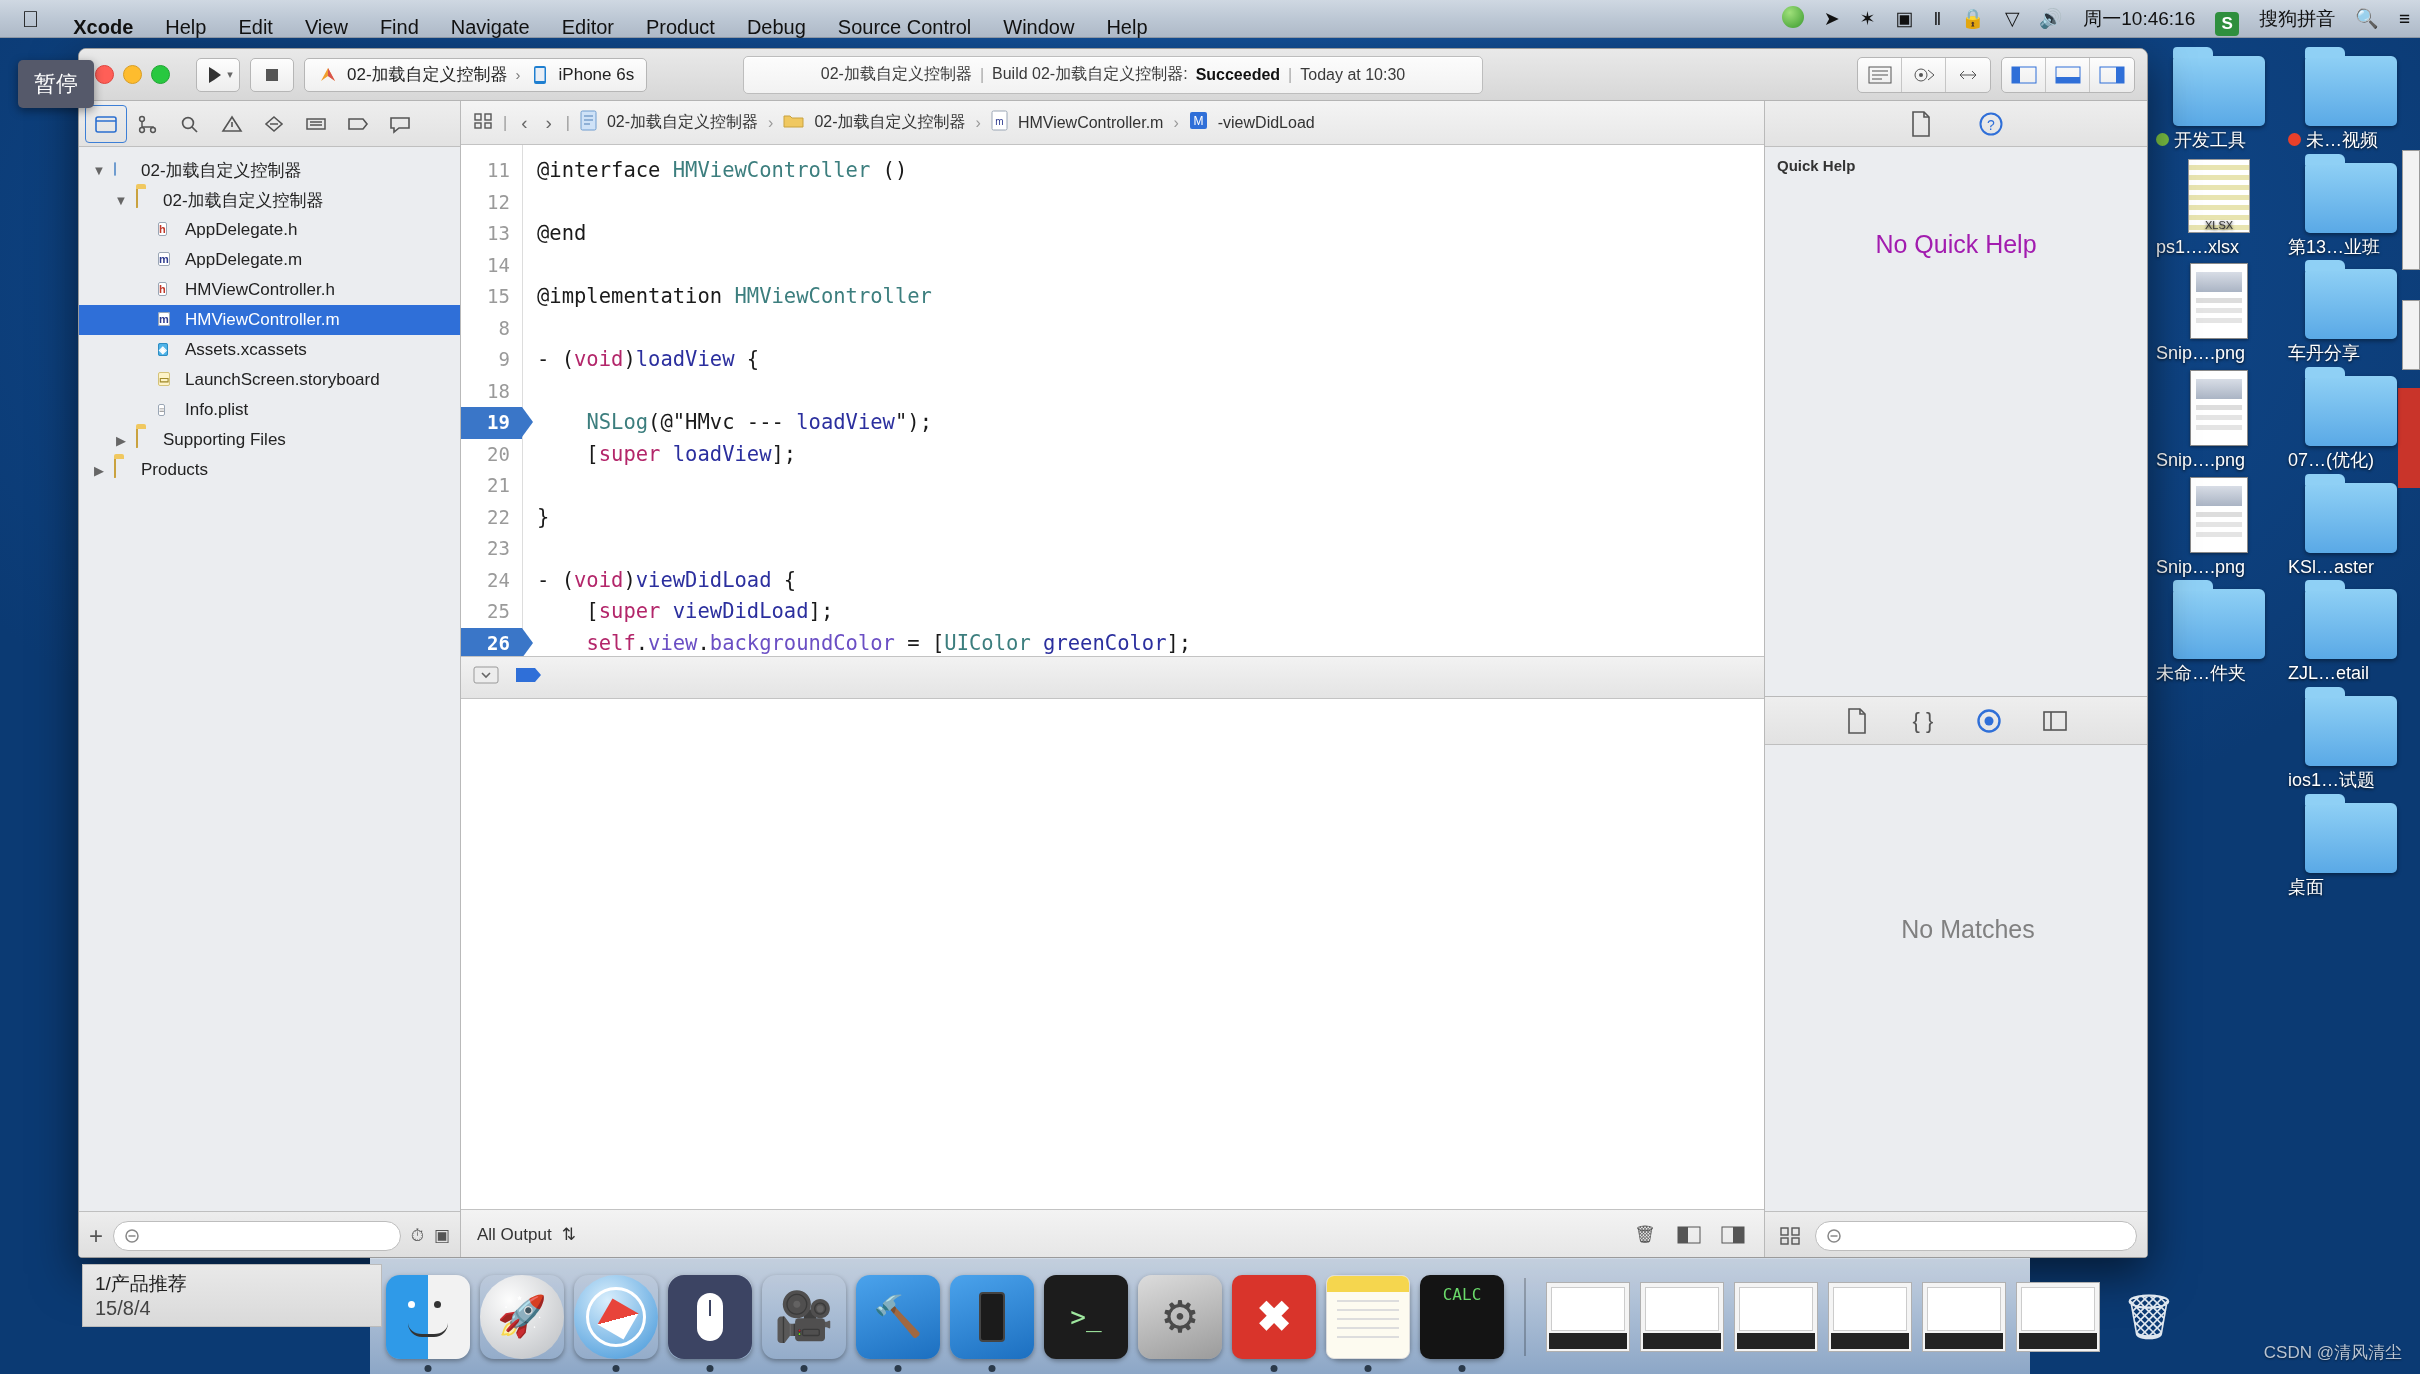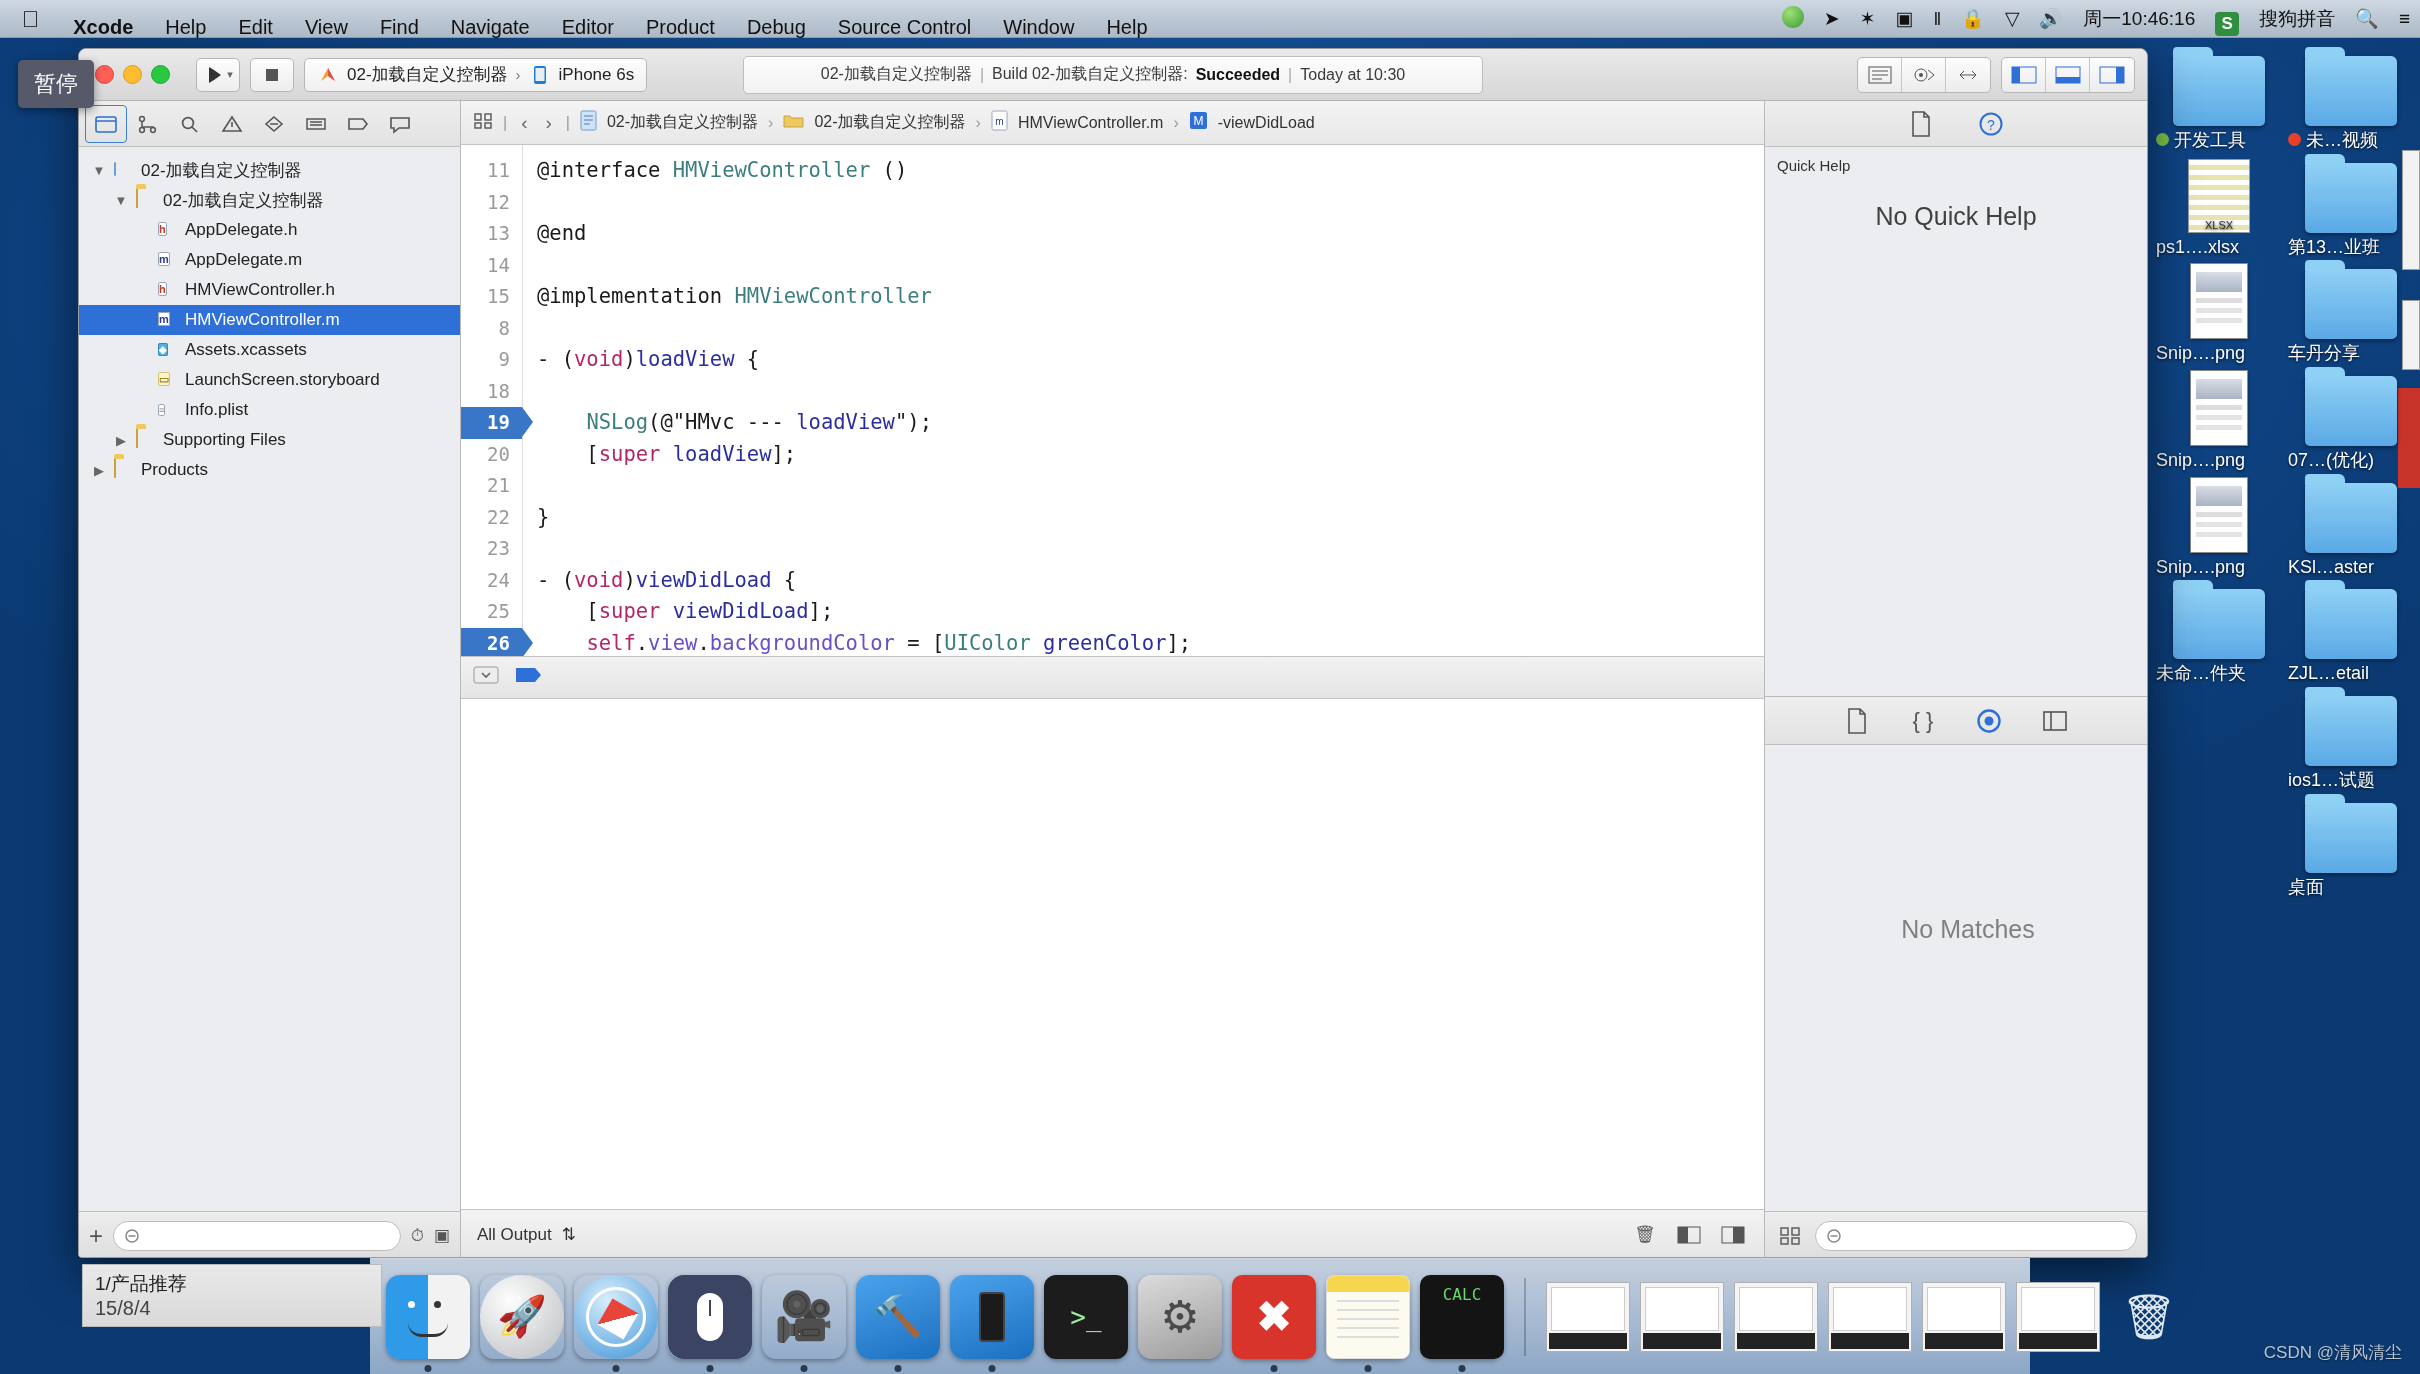--- a/index.html
+++ b/index.html
@@ -123,22 +123,22 @@
   #console-bar { height:50px; background:linear-gradient(180deg,#f3f3f3,#e6e6e6);
     border-top:1px solid #c3c3c3; display:flex; align-items:center; padding:0 16px; font-size:17px;
     color:#333; gap:10px;}
   #console-bar .cb-right{ margin-left:auto; display:flex; align-items:center; gap:14px;}
 
   
   #util { width:382px; background:#ebedf0; display:flex; flex-direction:column;}
   #util-tabs { height:46px; display:flex; align-items:center; justify-content:center; gap:40px;
     background:linear-gradient(180deg,#eeeeee,#e2e2e2); border-bottom:1px solid #bfbfbf;}
   #qh { height:550px; border-bottom:1px solid #b9b9b9; background:#ebedf0; position:relative;}
-  #qh .title{ font-size:15px; font-weight:normal; color:#333; padding:10px 12px;}
-  #qh .empty{ text-align:center; color:#404040; font-size:25px; margin-top:18px;}
+  #qh .title{ font-size:15px; font-weight:bold; color:#333; padding:10px 12px;}
+  #qh .empty{ text-align:center; color:#a21caf; font-size:25px; margin-top:46px;}
   #lib-tabs { height:48px; display:flex; align-items:center; justify-content:center; gap:36px;
     background:linear-gradient(180deg,#eeeeee,#e2e2e2); border-bottom:1px solid #bfbfbf;}
   #lib-body{ flex:1; position:relative;margin-left:24px;}
   #lib-body .empty{ text-align:center; color:#808080; font-size:25px; margin-top:170px;}
   #lib-foot { height:48px; border-top:1px solid #bfbfbf; background:linear-gradient(180deg,#ededed,#dedede);
     display:flex; align-items:center; padding:0 10px; gap:10px;}
   .ibtn { width:30px;height:30px;display:flex;align-items:center;justify-content:center;color:#555;}
   .ibtn.act { color:#2f6fd8; }
 
   

